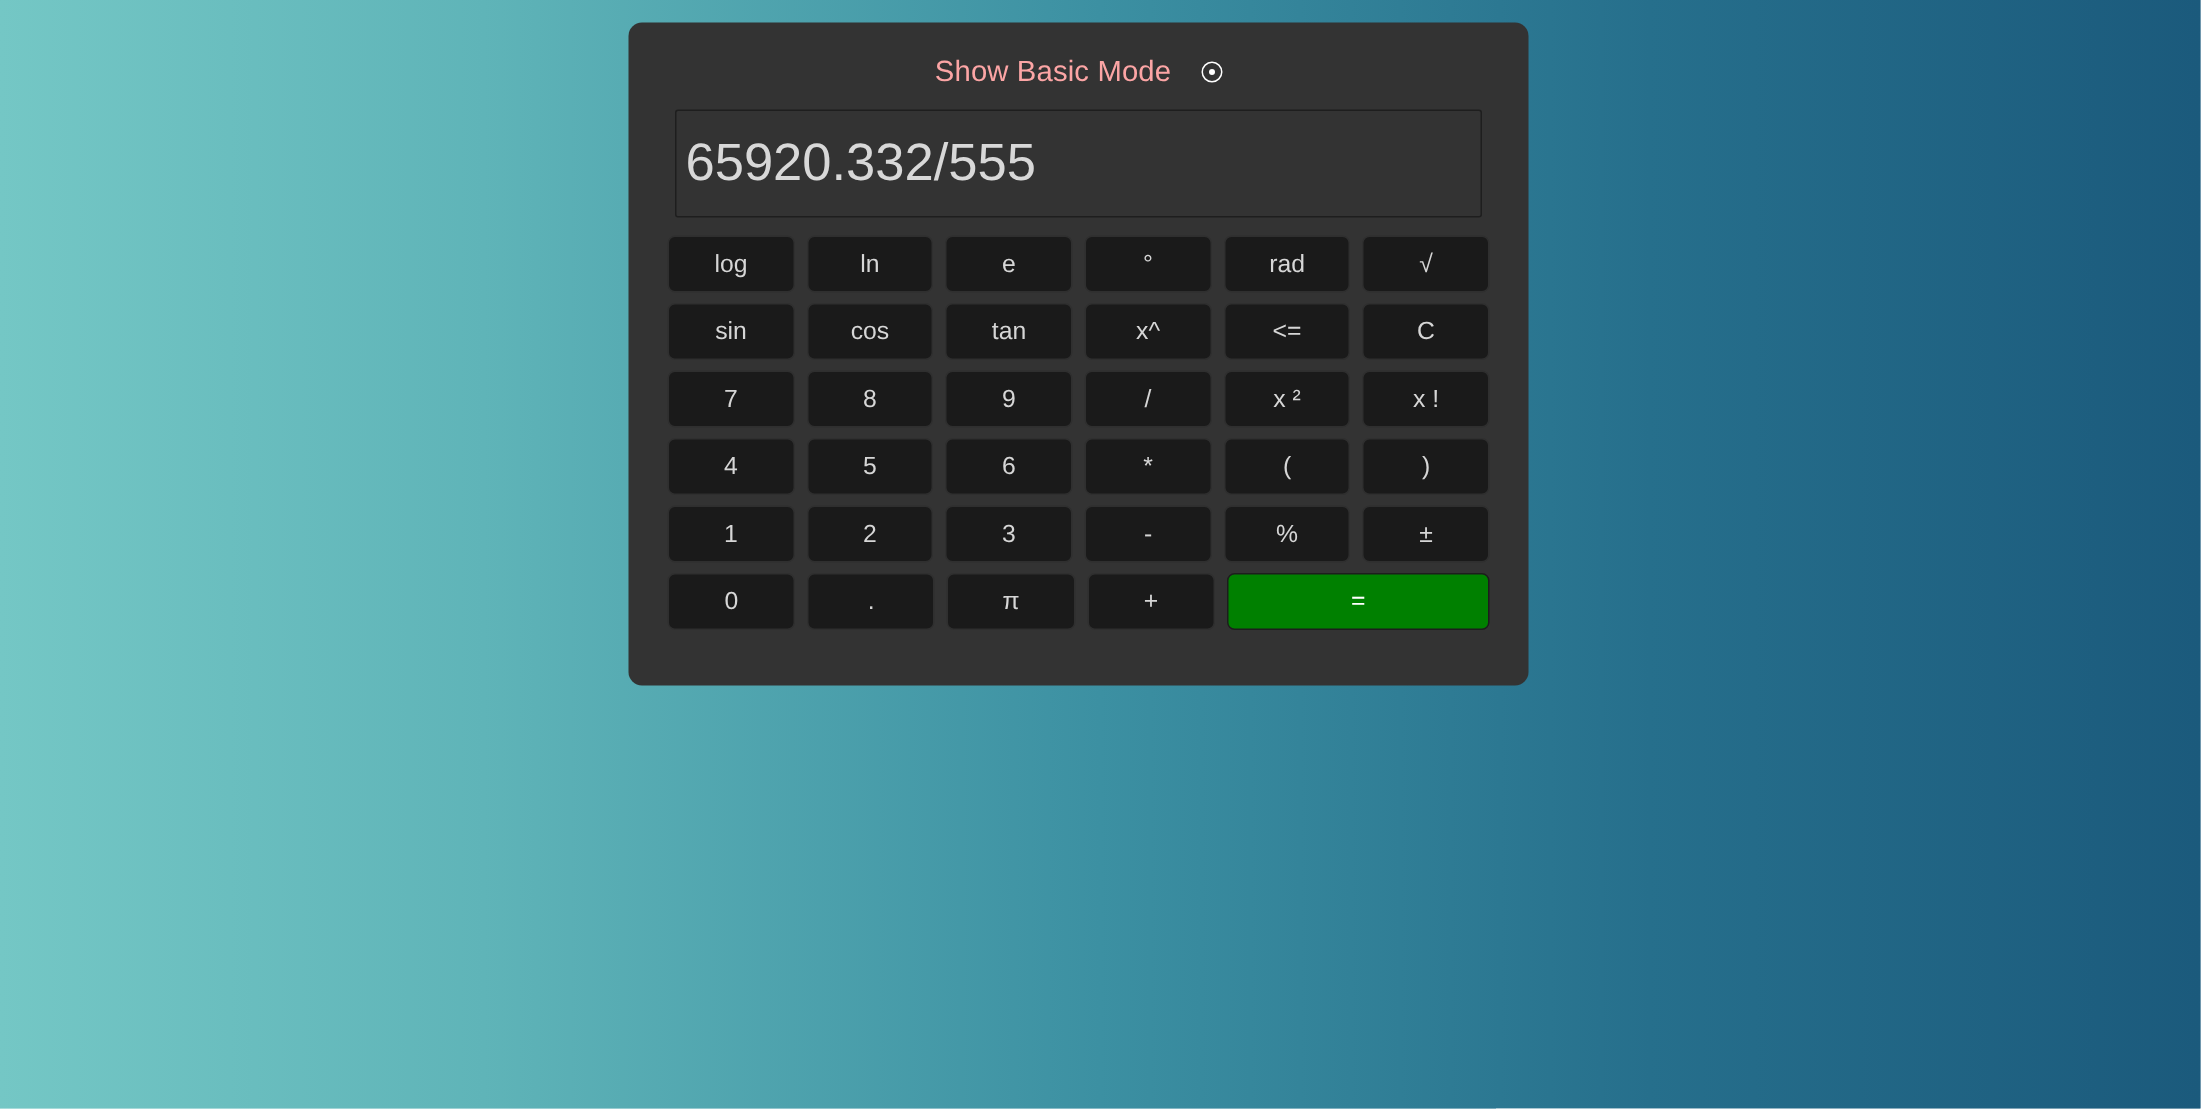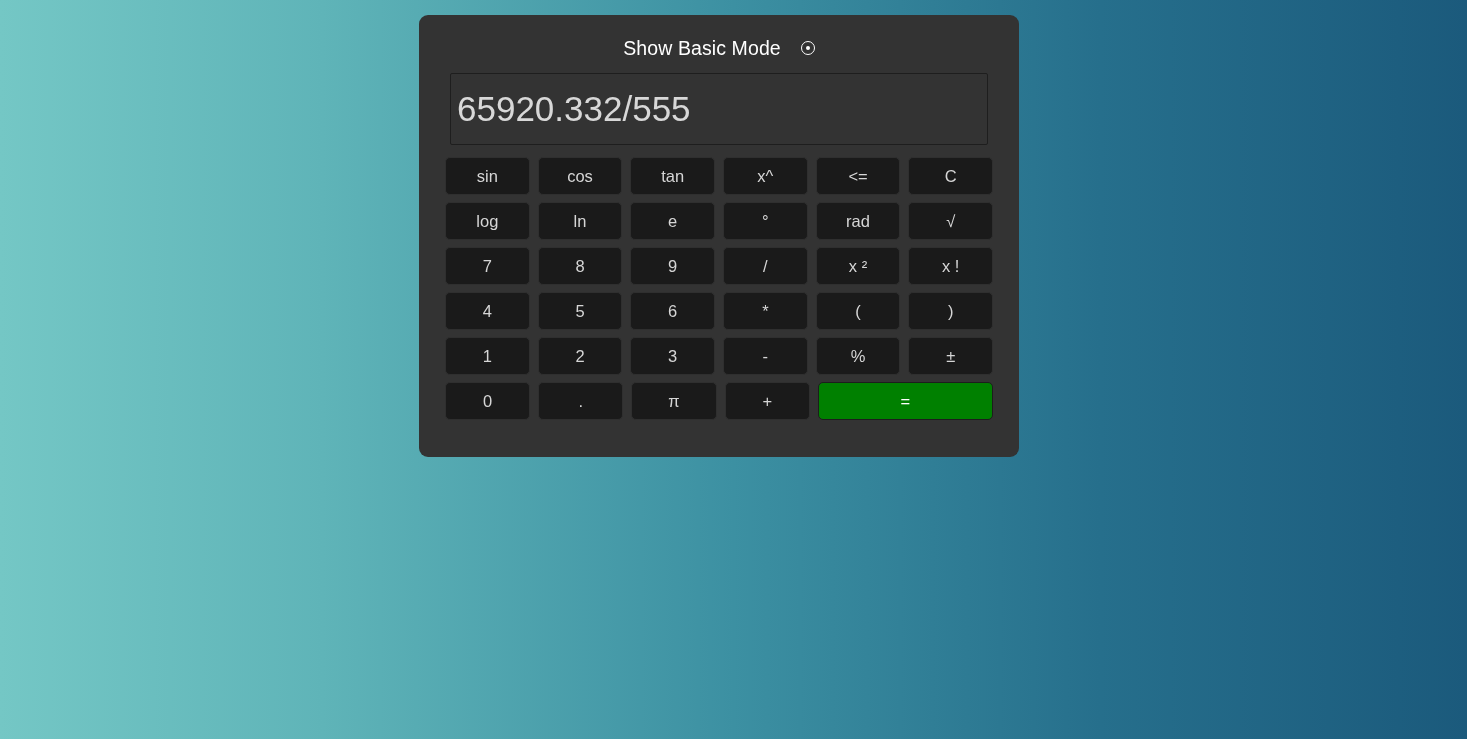--- a/index.html
+++ b/index.html
@@ -36,21 +36,21 @@
   .header {
     height: 58px;
     display: flex;
     align-items: center;
     justify-content: center;
     gap: 20px;
     padding-top: 8px;
     box-sizing: border-box;
   }
   .header-title {
-    color: #ffffff;
+    color: #fca5a5;
     font-size: 19.5px;
     line-height: 22px;
     letter-spacing: 0.1px;
     white-space: nowrap;
   }
   .mode-toggle {
     width: 14px;
     height: 14px;
     border-radius: 50%;
     border: 1.6px solid #ffffff;
@@ -145,36 +145,36 @@
   </div>
 
   <div class="display-wrap">
     <div class="display">
       <span class="display-value">65920.332/555</span>
     </div>
   </div>
 
   <div class="keypad" id="keypad">
       <div class="key-row">
+        <button class="key">log</button>
+        <button class="key">ln</button>
+        <button class="key">e</button>
+        <button class="key">°</button>
+        <button class="key">rad</button>
+        <button class="key">√</button>
+      </div>
+      <div class="key-row">
         <button class="key">sin</button>
         <button class="key">cos</button>
         <button class="key">tan</button>
         <button class="key">x^</button>
         <button class="key">&lt;=</button>
         <button class="key">C</button>
       </div>
       <div class="key-row">
-        <button class="key">log</button>
-        <button class="key">ln</button>
-        <button class="key">e</button>
-        <button class="key">°</button>
-        <button class="key">rad</button>
-        <button class="key">√</button>
-      </div>
-      <div class="key-row">
         <button class="key">7</button>
         <button class="key">8</button>
         <button class="key">9</button>
         <button class="key">/</button>
         <button class="key">x ²</button>
         <button class="key">x !</button>
       </div>
       <div class="key-row">
         <button class="key">4</button>
         <button class="key">5</button>

